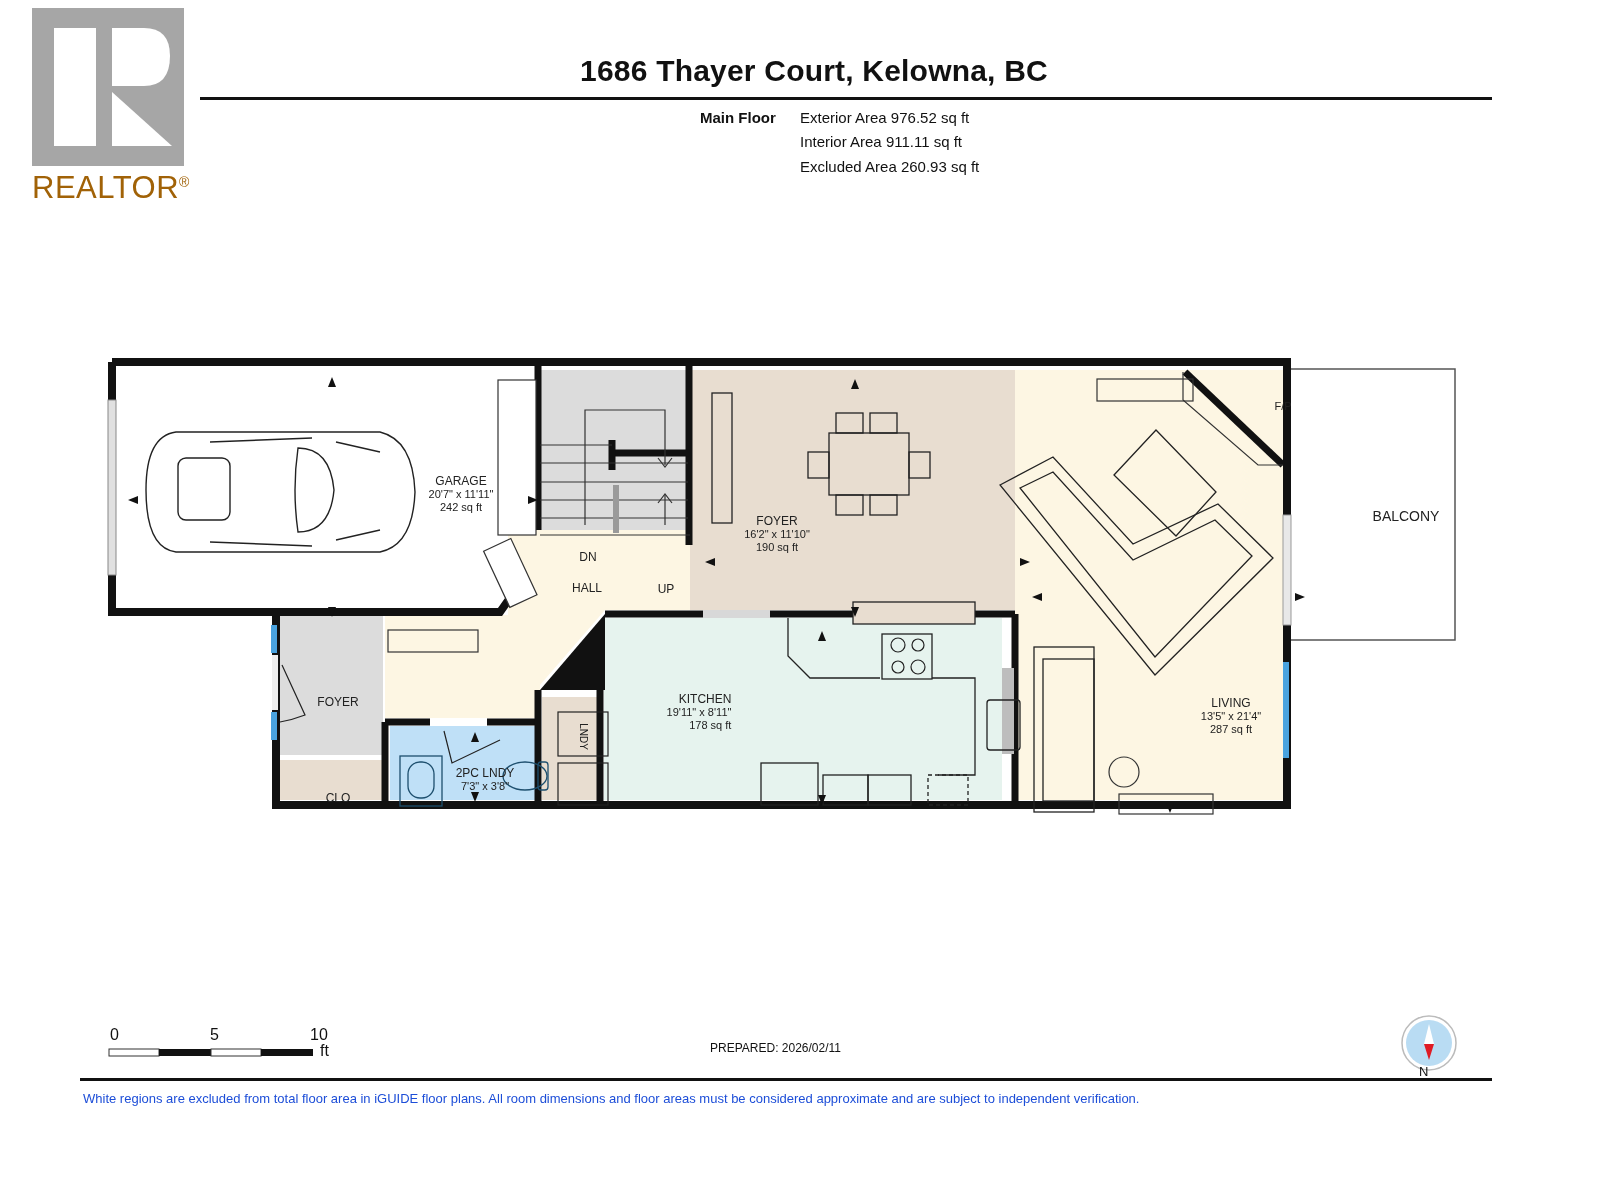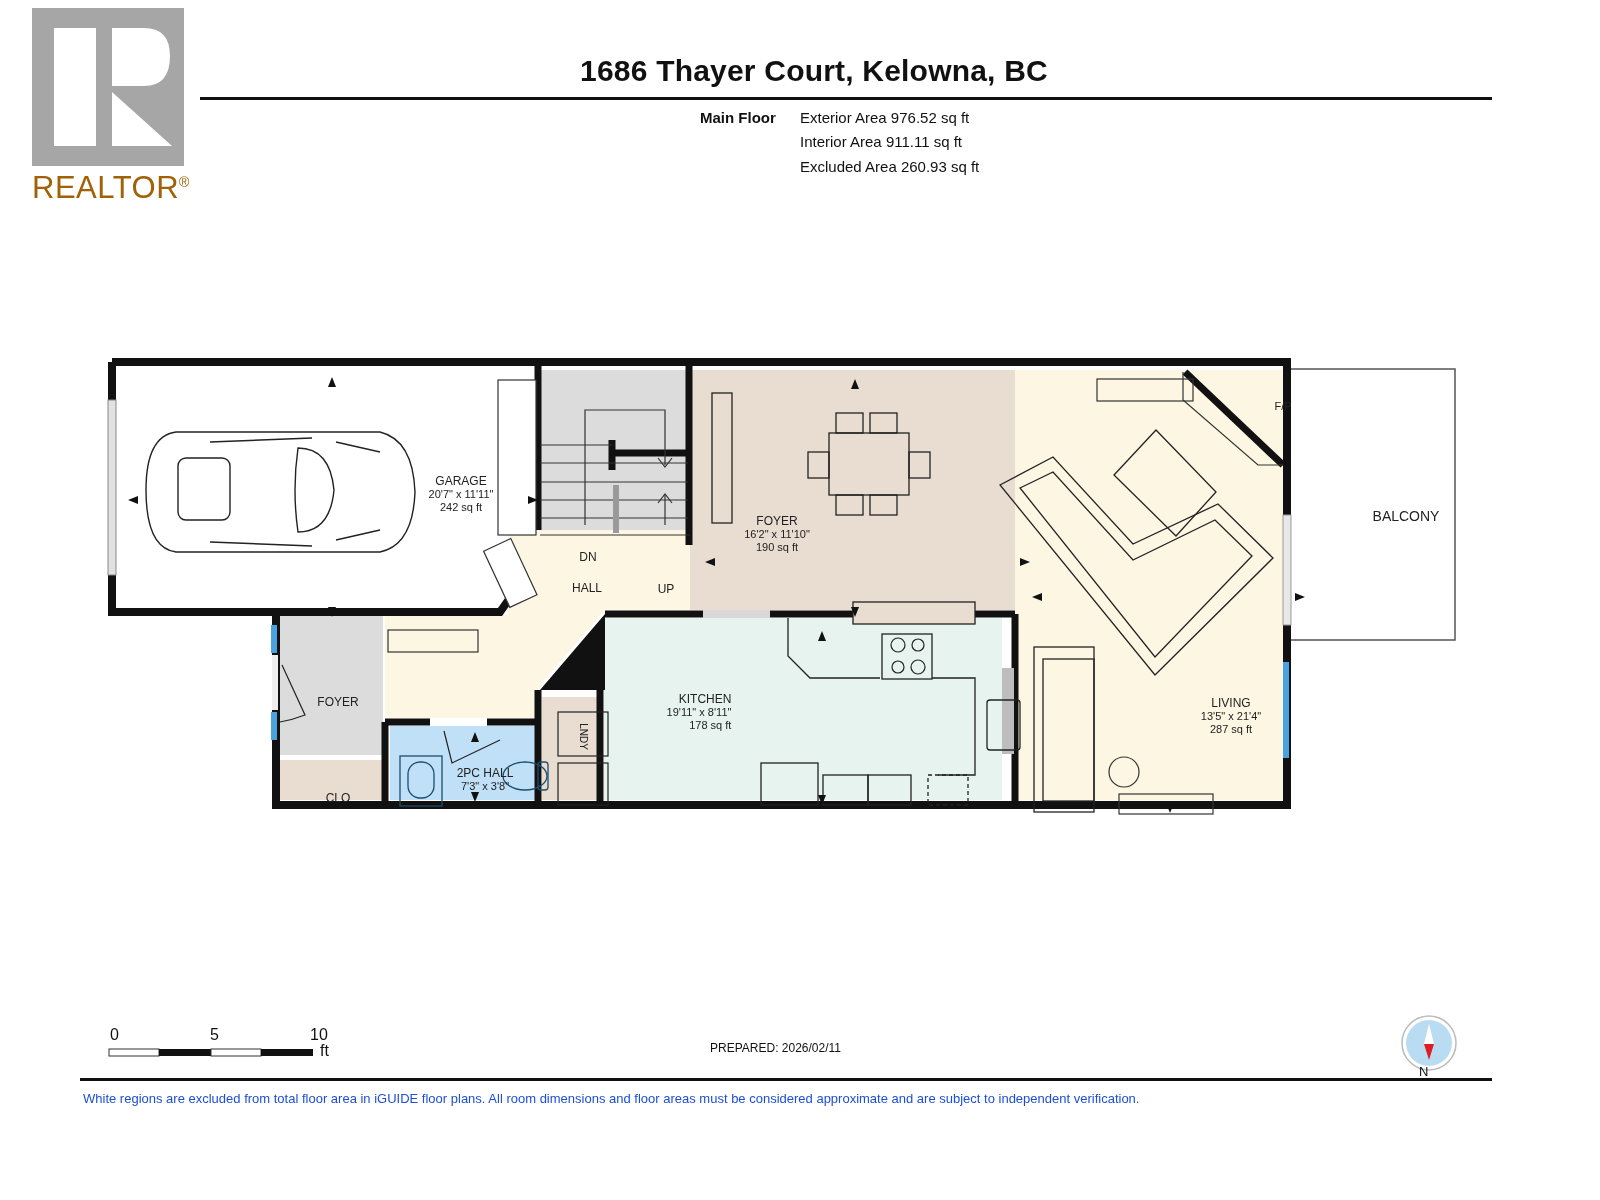--- a/index.html
+++ b/index.html
@@ -220,21 +220,21 @@
   <div class="room-name">LIVING</div>
   <div>13'5" x 21'4"</div>
   <div>287 sq ft</div>
 </div>
 <div class="room-label" style="left:699px;top:693px;text-align:right;">
   <div class="room-name">KITCHEN</div>
   <div>19'11" x 8'11"</div>
   <div>178 sq ft</div>
 </div>
 <div class="room-label" style="left:485px;top:767px;">
-  <div class="room-name">2PC HALL</div>
+  <div class="room-name">2PC LNDY</div>
   <div>7'3" x 3'8"</div>
 </div>
 <div class="room-label room-name" style="left:587px;top:582px;">HALL</div>
 <div class="room-label room-name" style="left:588px;top:551px;">DN</div>
 <div class="room-label room-name" style="left:666px;top:551px;margin-top:32px;">UP</div>
 <div class="room-label room-name" style="left:338px;top:696px;">FOYER</div>
 <div class="room-label room-name" style="left:338px;top:792px;">CLO</div>
 <div class="room-label" style="left:583px;top:730px;transform:translateX(-50%) rotate(90deg);font-size:10px;">LNDY</div>
 <div class="room-label" style="left:1283px;top:400px;">F/P</div>
 <div class="room-label room-name" style="left:1406px;top:510px;font-size:14px;">BALCONY</div>

